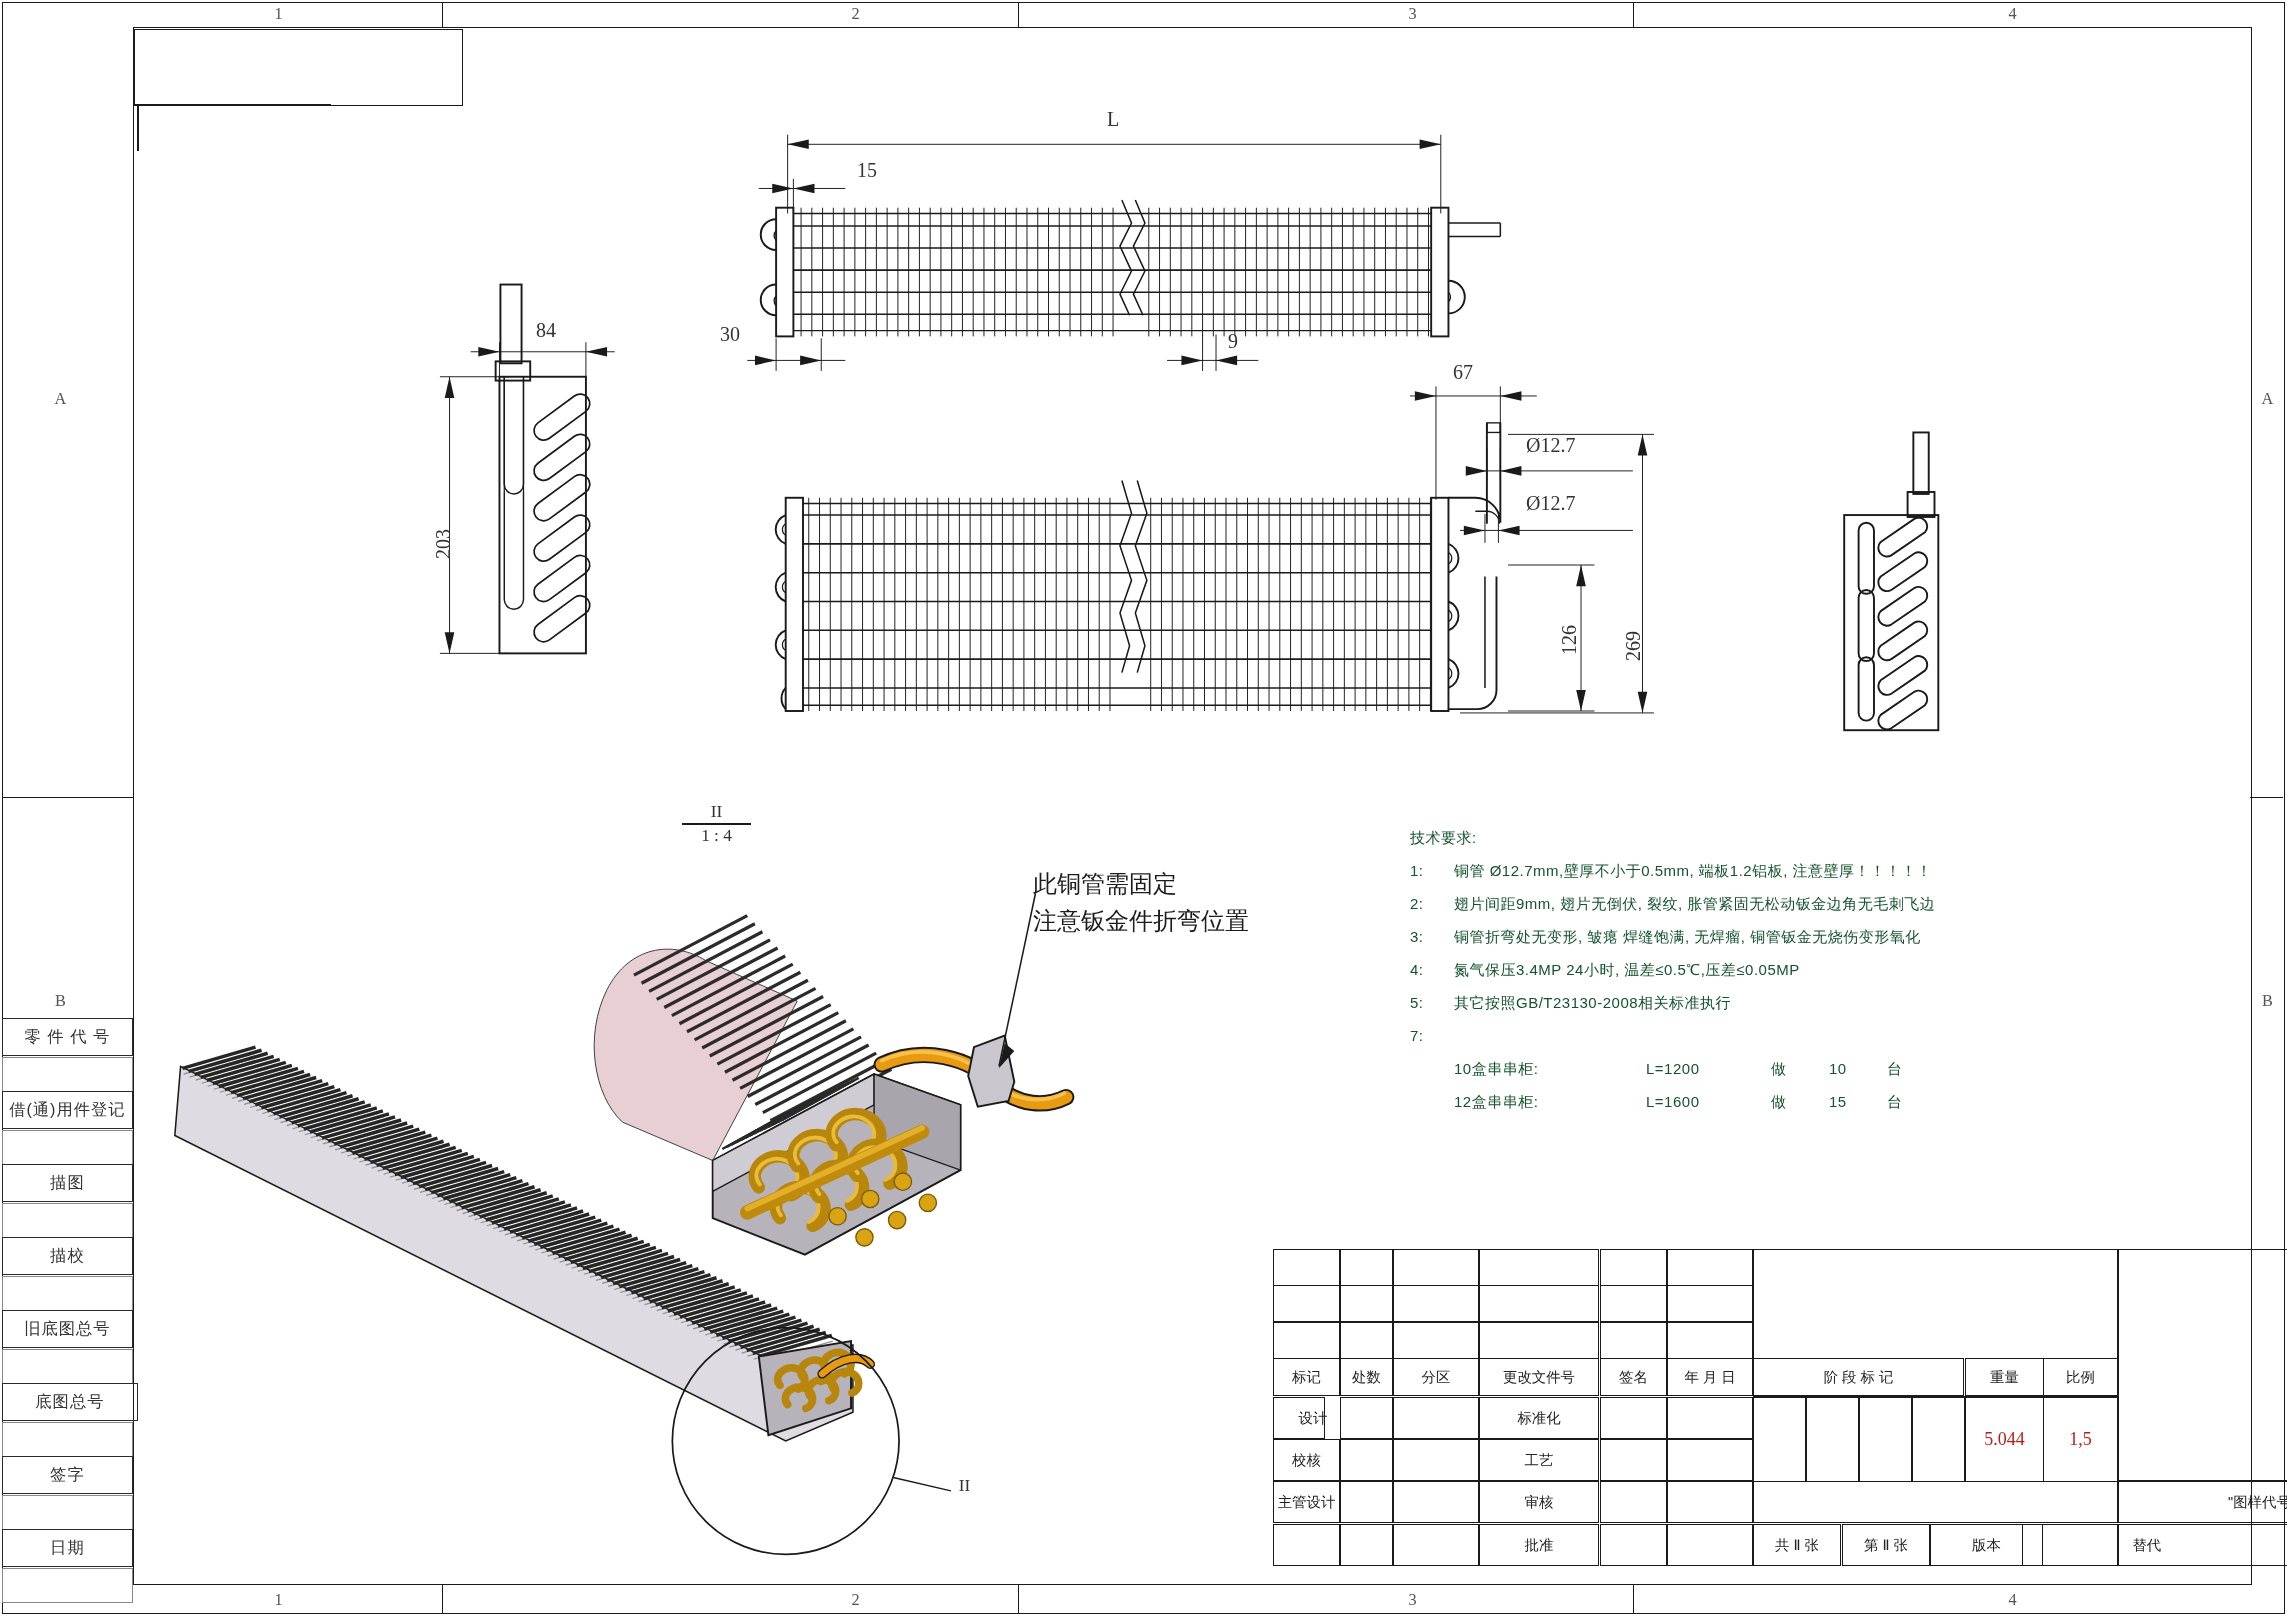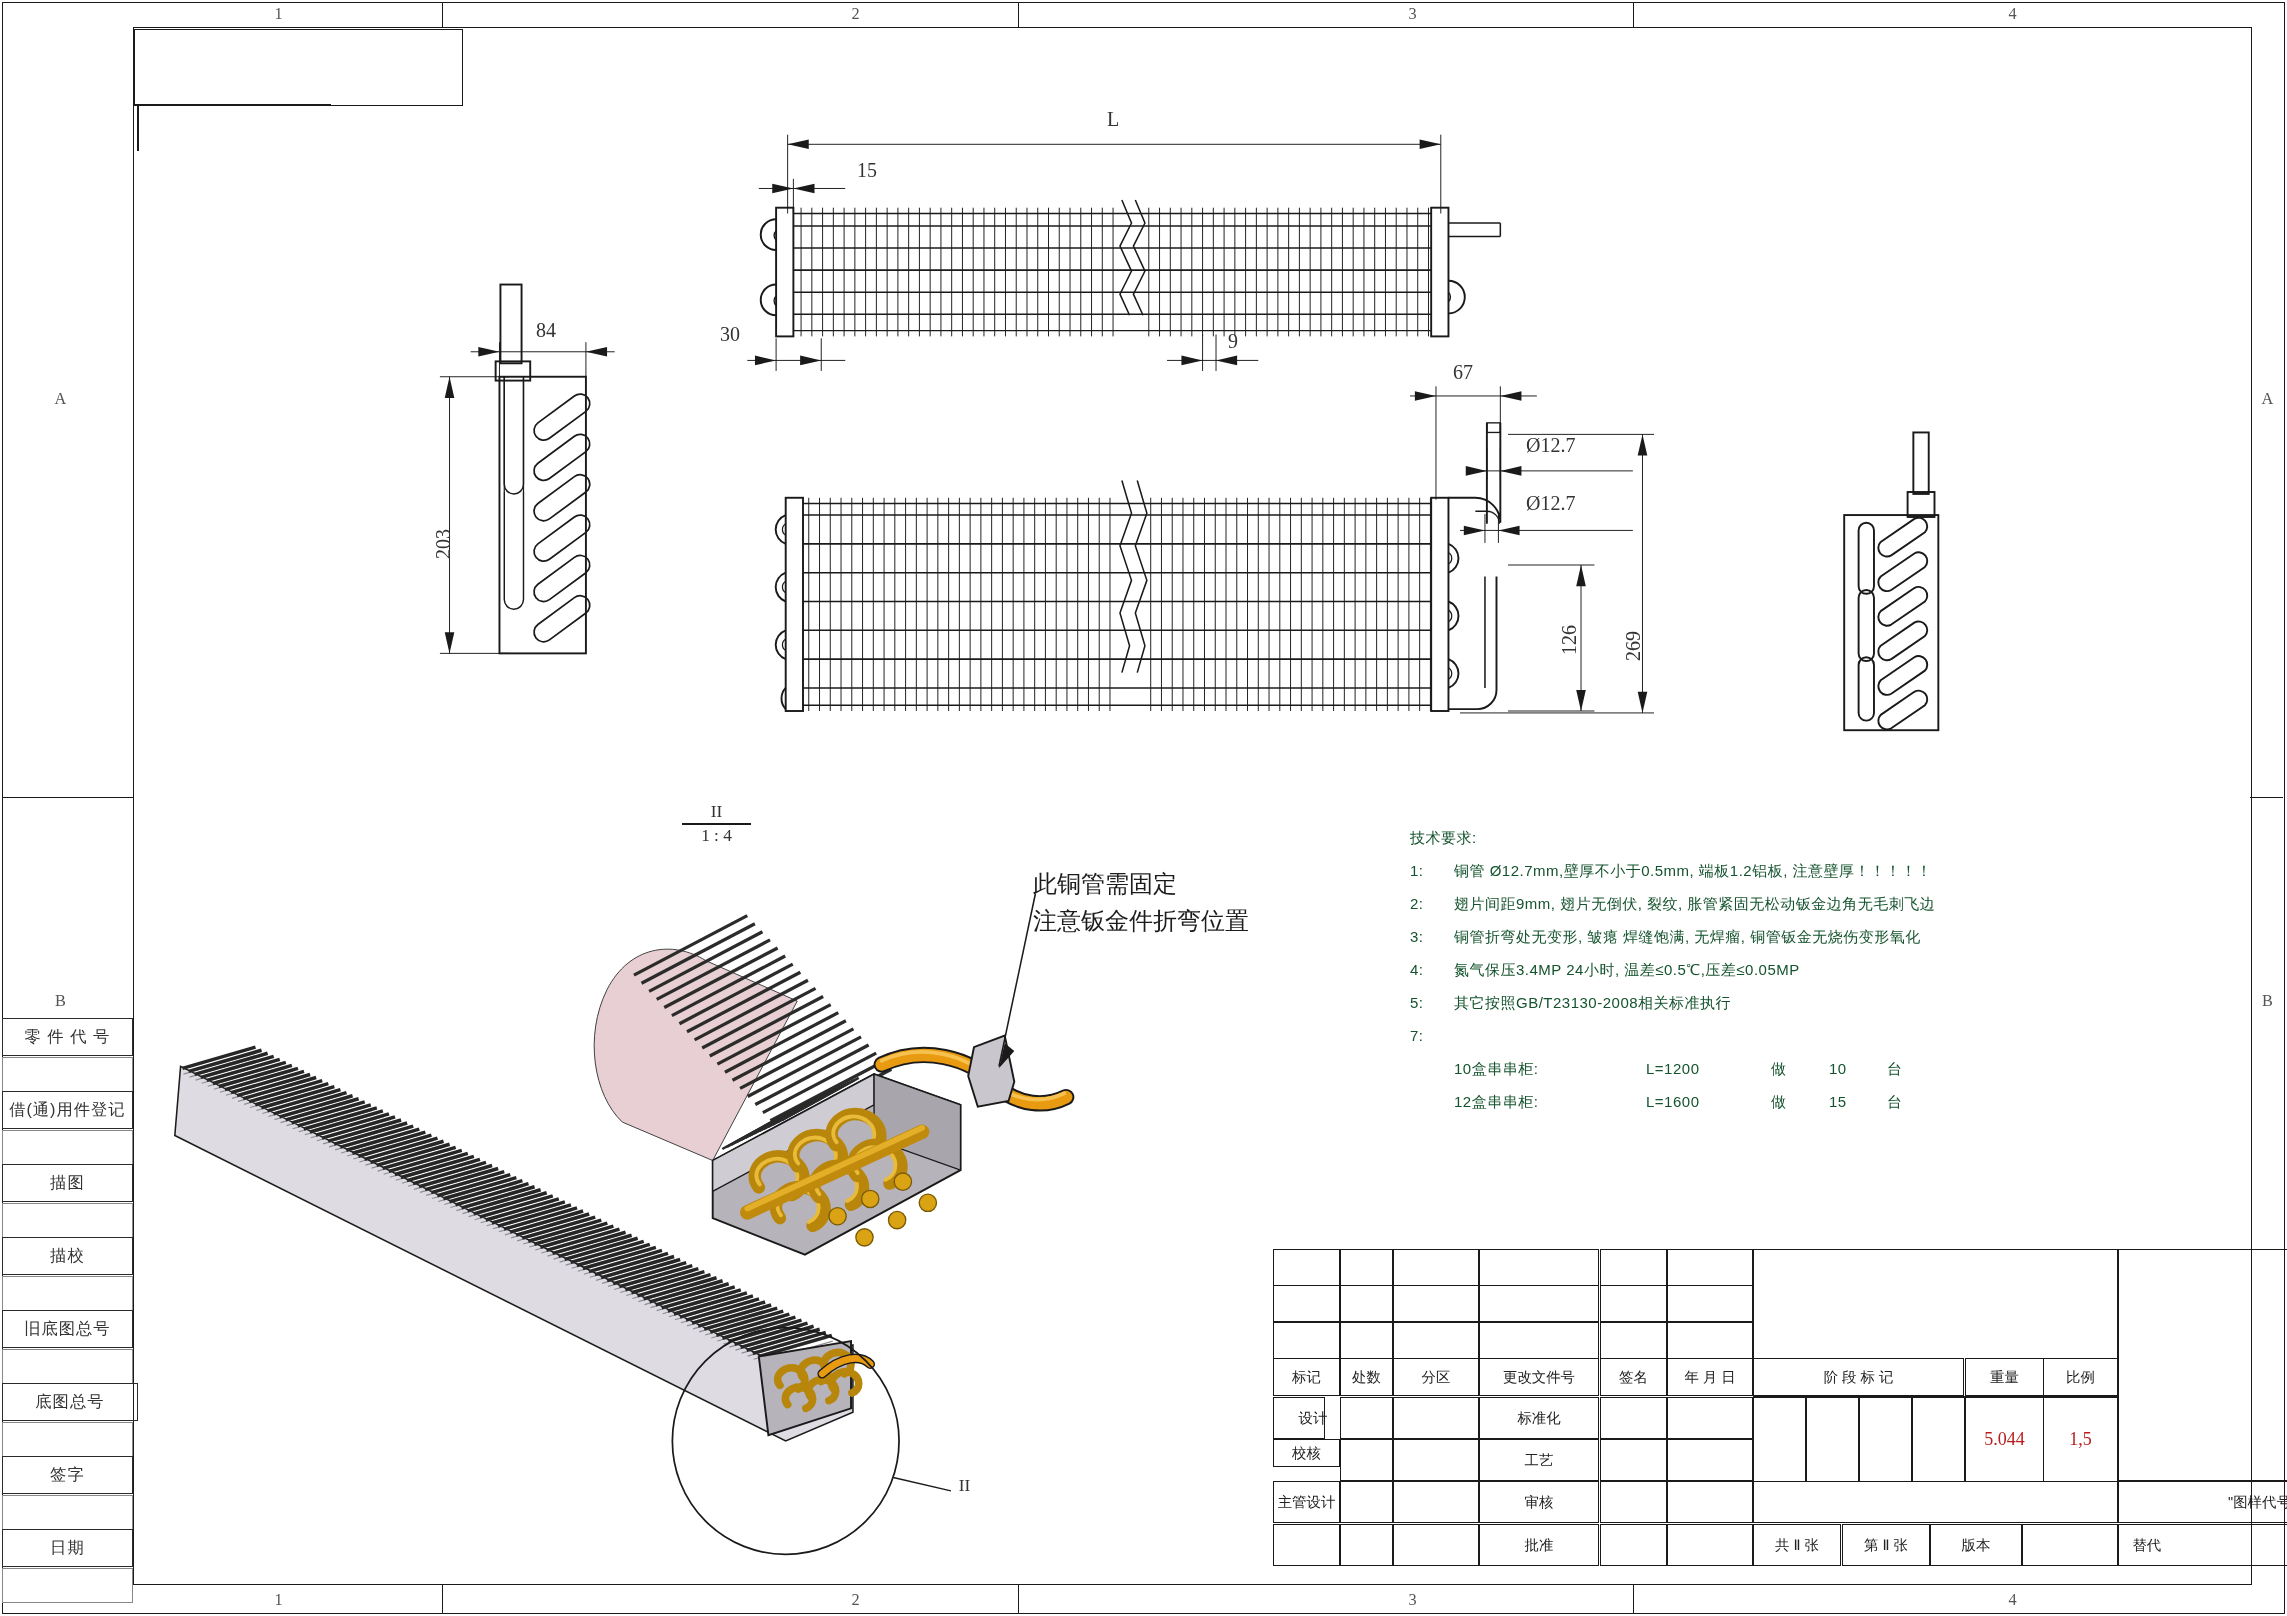--- a/index.html
+++ b/index.html
@@ -830,21 +830,21 @@
       <div class="tbCell sm" style="left: 1273px; top: 1397px; width: 52px; height: 42px; padding-left: 28px;">
         <span>设计</span>
       </div>
       <div class="tbCell sm" style="left: 1340px; top: 1397px; width: 53px; height: 42px;"></div>
       <div class="tbCell sm" style="left: 1393px; top: 1397px; width: 86px; height: 42px;"></div>
       <div class="tbCell sm" style="left: 1479px; top: 1397px; width: 120px; height: 42px;">
         <span>标准化</span>
       </div>
       <div class="tbCell sm" style="left: 1600px; top: 1397px; width: 67px; height: 42px;"></div>
       <div class="tbCell sm" style="left: 1667px; top: 1397px; width: 86px; height: 42px;"></div>
-      <div class="tbCell sm" style="left: 1273px; top: 1439px; width: 67px; height: 28px;">
+      <div class="tbCell sm" style="left: 1273px; top: 1439px; width: 67px; height: 42px;">
         <span>校核</span>
       </div>
       <div class="tbCell sm" style="left: 1340px; top: 1439px; width: 53px; height: 42px;"></div>
       <div class="tbCell sm" style="left: 1393px; top: 1439px; width: 86px; height: 42px;"></div>
       <div class="tbCell sm" style="left: 1479px; top: 1439px; width: 120px; height: 42px;">
         <span>工艺</span>
       </div>
       <div class="tbCell sm" style="left: 1600px; top: 1439px; width: 67px; height: 42px;"></div>
       <div class="tbCell sm" style="left: 1667px; top: 1439px; width: 86px; height: 42px;"></div>
       <div class="tbCell sm" style="left: 1273px; top: 1481px; width: 67px; height: 42px;">
@@ -889,21 +889,21 @@
       <div class="tbCell" style="left: 1753px; top: 1481px; width: 365px; height: 42px;"></div>
       <div class="tbCell sm" style="left: 2118px; top: 1481px; width: 288px; height: 42px;">
         <span>"图样代号"</span>
       </div>
       <div class="tbCell sm" style="left: 1753px; top: 1524px; width: 88px; height: 42px;">
         <span>共 Ⅱ 张</span>
       </div>
       <div class="tbCell sm" style="left: 1842px; top: 1524px; width: 88px; height: 42px;">
         <span>第 Ⅱ 张</span>
       </div>
-      <div class="tbCell sm" style="left: 1930px; top: 1524px; width: 92px; height: 42px;">
+      <div class="tbCell sm" style="left: 1930px; top: 1524px; width: 113px; height: 42px;">
         <span>版本</span>
       </div>
       <div class="tbCell" style="left: 2022px; top: 1524px; width: 96px; height: 42px;"></div>
       <div class="tbCell sm" style="left: 2118px; top: 1524px; width: 211px; height: 42px; justify-content: flex-start; padding-left: 13.4px;">
         <span>替代</span>
       </div>
     </div>
 
 </div>
 

